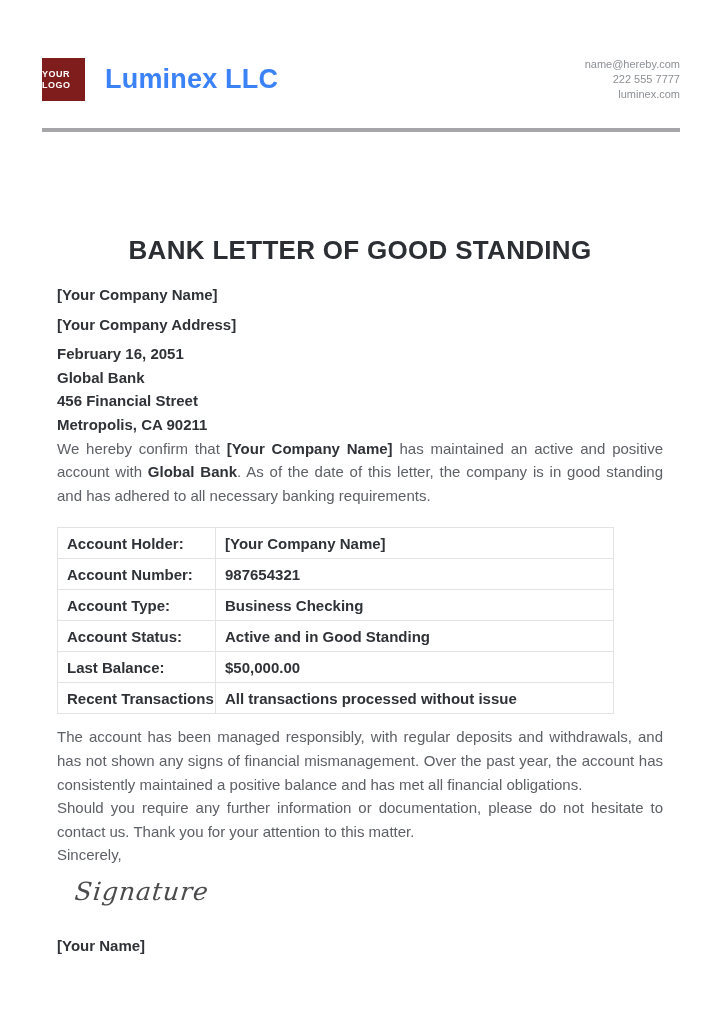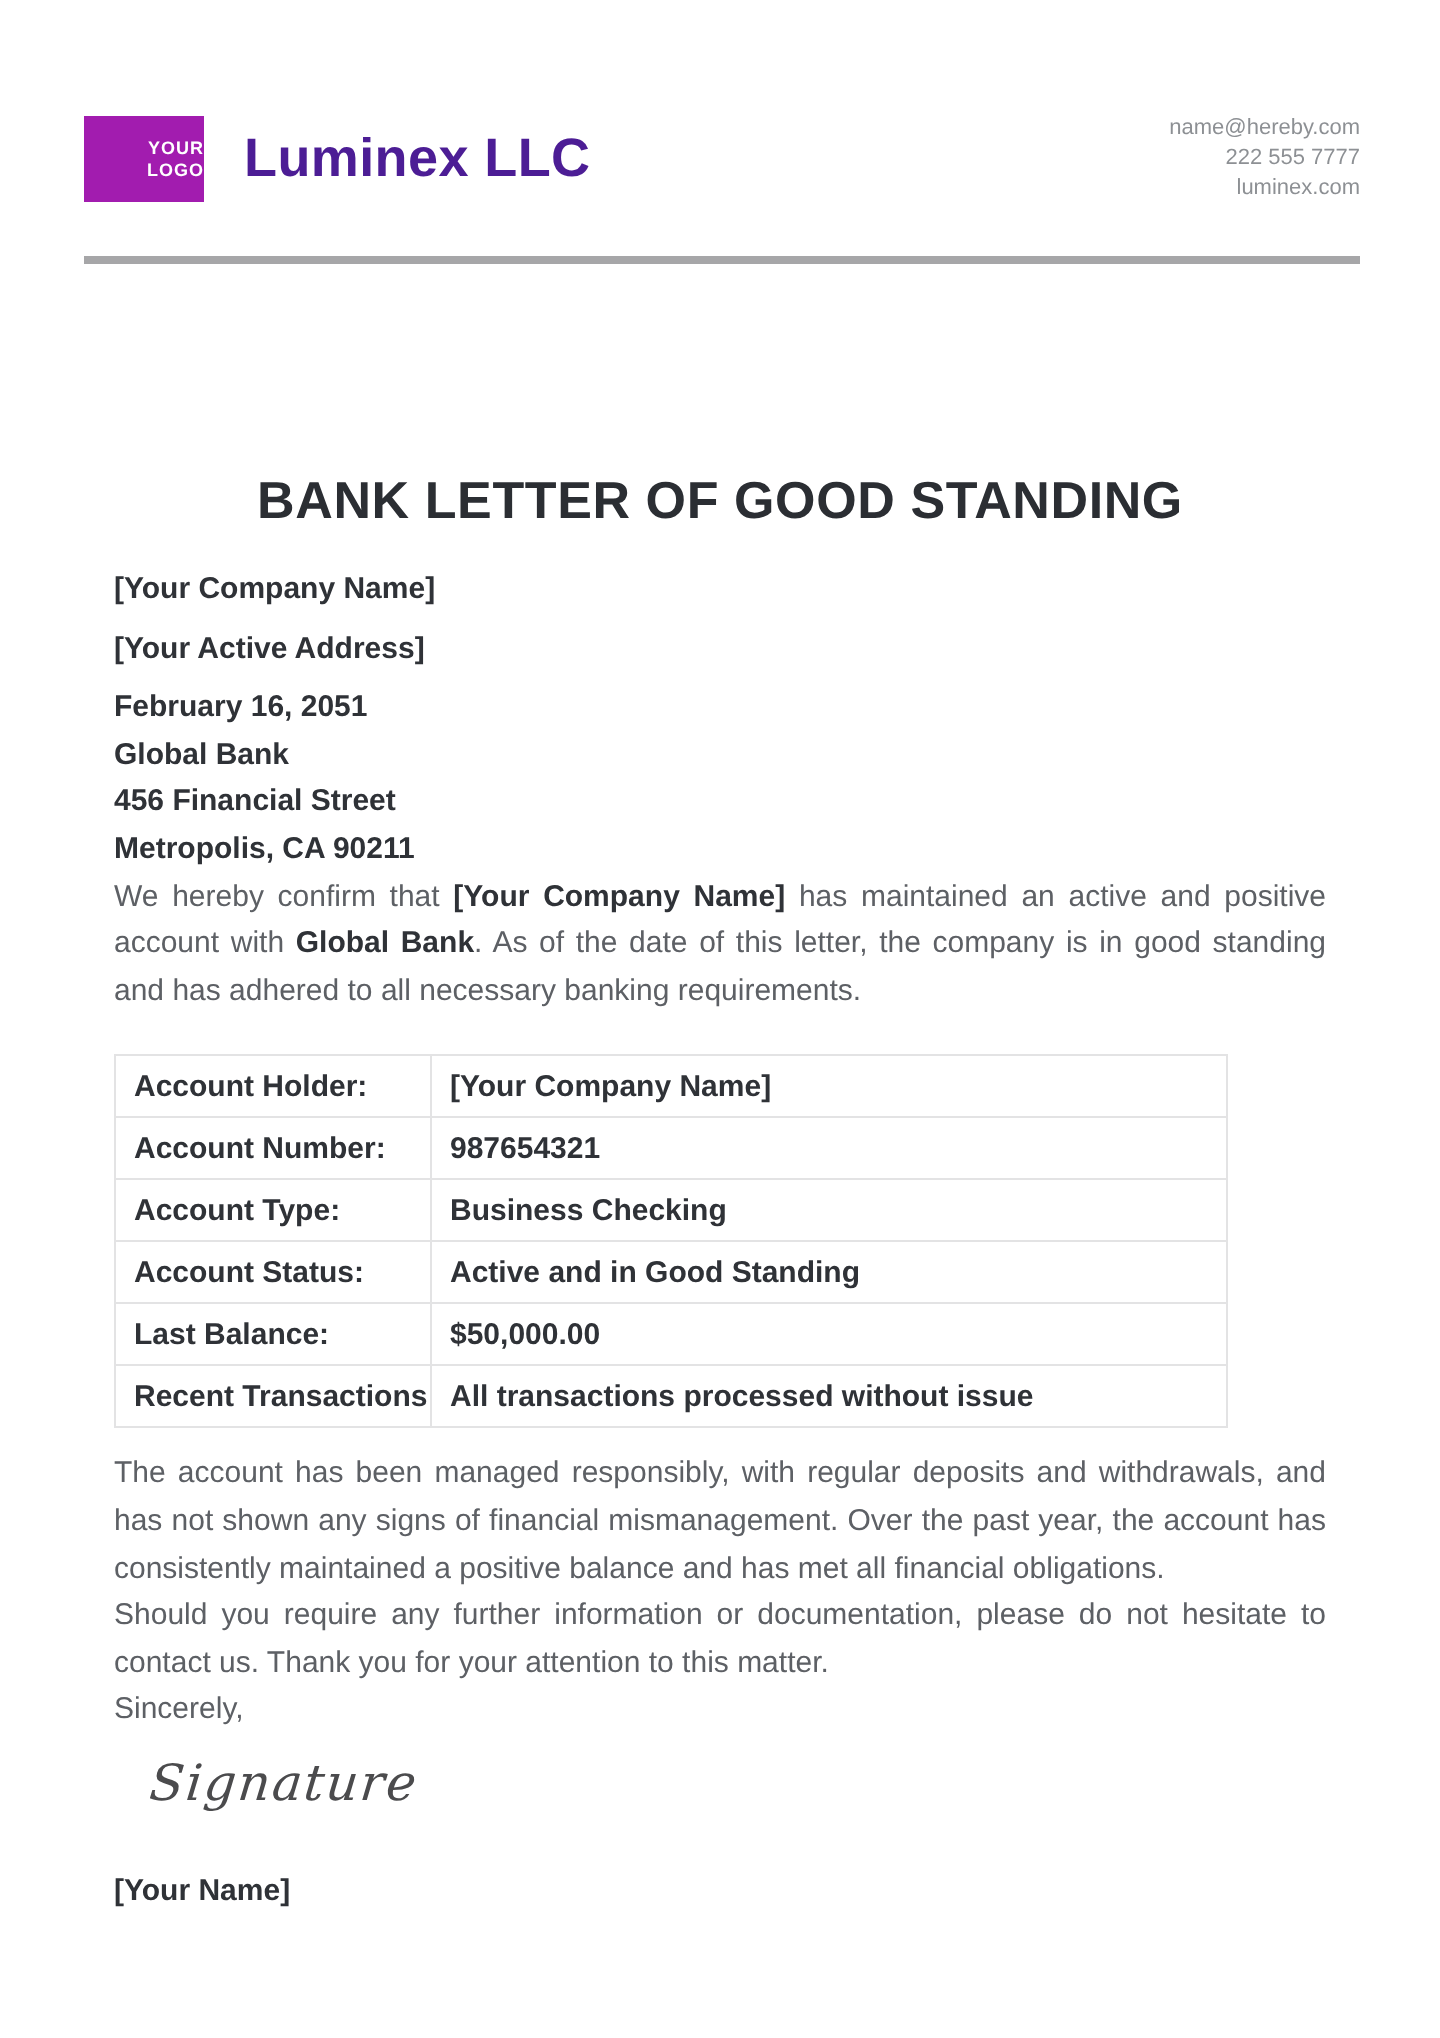--- a/index.html
+++ b/index.html
@@ -13,34 +13,34 @@
   .page { width: 720px; height: 1019px; background: #ffffff; }
 
   
   .header {
     display: flex;
     align-items: center;
     margin: 58px 40px 0 42px;
     height: 43px;
   }
   .logo {
-    width: 60px; height: 43px;
-    background: #a21caf;
+    width: 43px; height: 43px;
+    background: #7f1d1d;
     color: #ffffff;
     display: flex; flex-direction: column;
-    align-items: flex-end; justify-content: center;
+    align-items: flex-start; justify-content: center;
     font-size: 9px; font-weight: bold;
     letter-spacing: 0.5px; line-height: 11px;
     flex: 0 0 auto;
   }
   .brand {
     margin-left: 20px;
     font-size: 27px;
     font-weight: bold;
-    color: #4c1d95;
+    color: #3b82f6;
     letter-spacing: 0.2px;
   }
   .contact {
     margin-left: auto;
     text-align: right;
     font-size: 11px;
     line-height: 15px;
     color: #8d9094;
   }
   .divider {
@@ -120,21 +120,21 @@
       <div>luminex.com</div>
     </div>
   </div>
   <div class="divider"></div>
 
   <div class="content">
 
     <h2 class="title">BANK LETTER OF GOOD STANDING</h2>
 
     <p class="line b ph-name">[Your Company Name]</p>
-    <p class="line b ph-addr">[Your Active Address]</p>
+    <p class="line b ph-addr">[Your Company Address]</p>
 
     <p class="line b">February 16, 2051</p>
     <p class="line b">Global Bank</p>
     <p class="line b">456 Financial Street</p>
     <p class="line b">Metropolis, CA 90211</p>
 
 
     <p class="para"><span>We hereby confirm that </span><span class="b">[Your Company Name]</span><span> has maintained an active and positive account with </span><span class="b">Global Bank</span><span>. As of the date of this letter, the company is in good standing and has adhered to all necessary banking requirements.</span></p>
 
 

